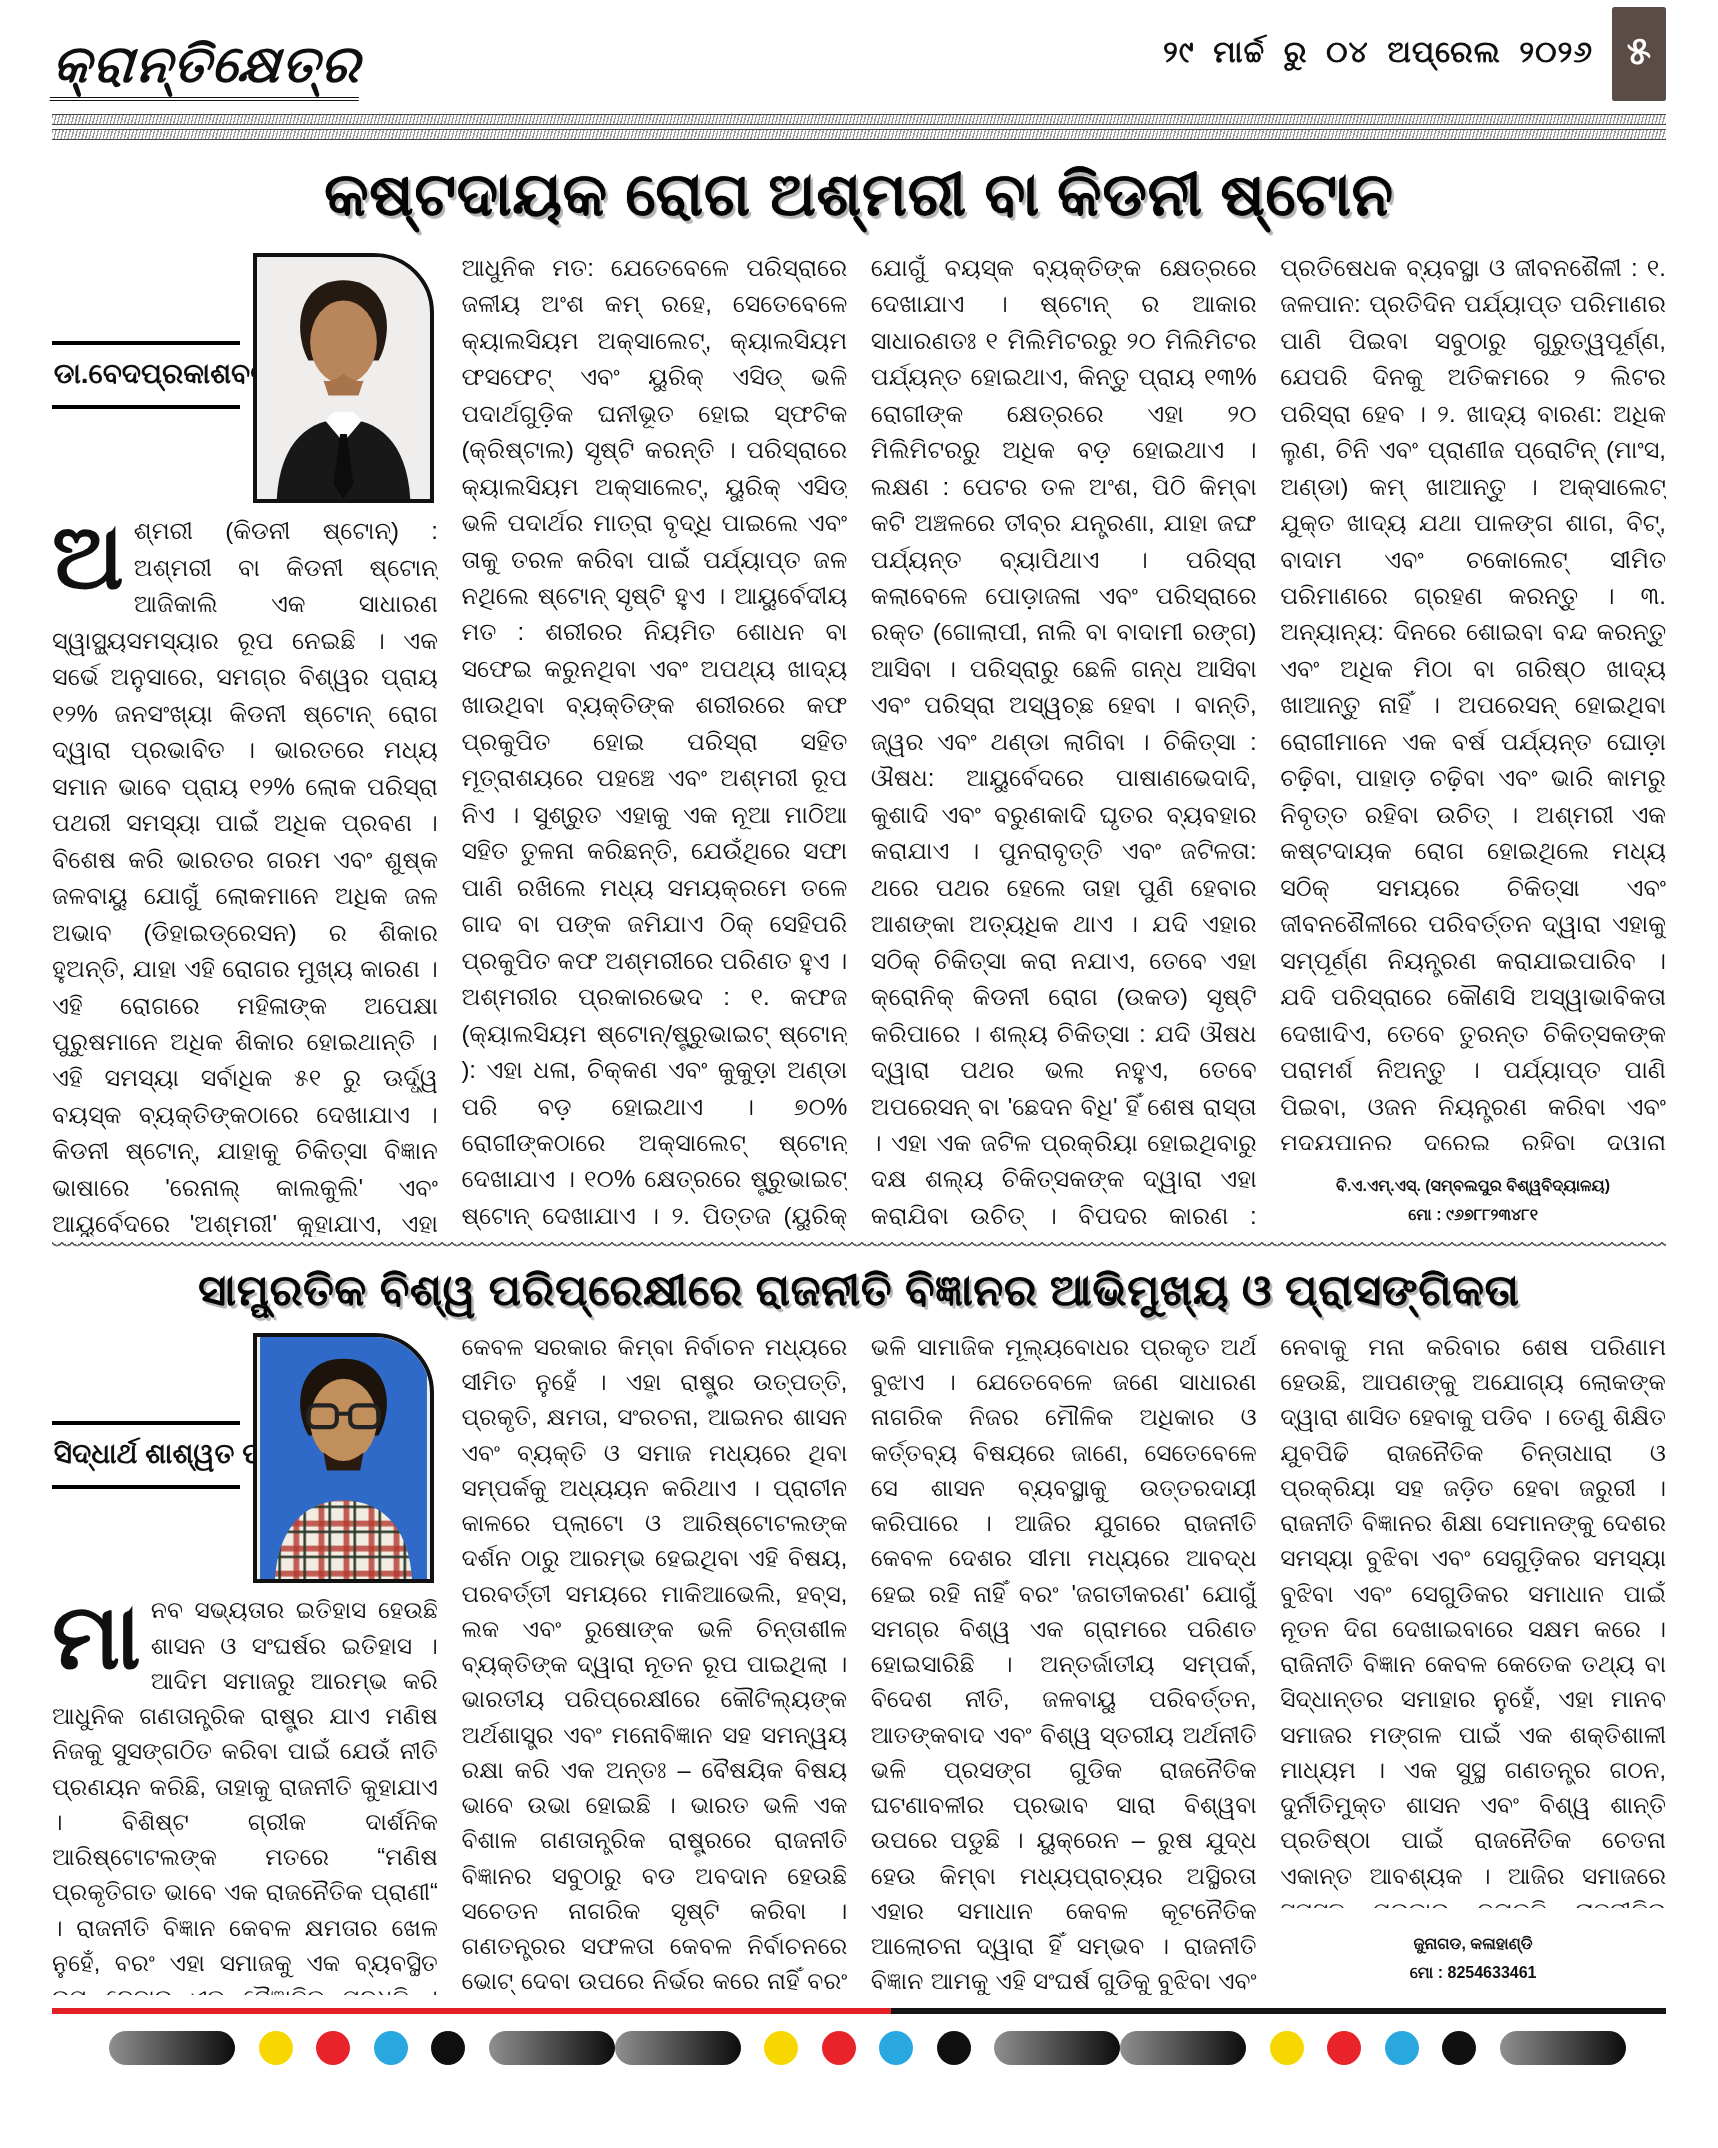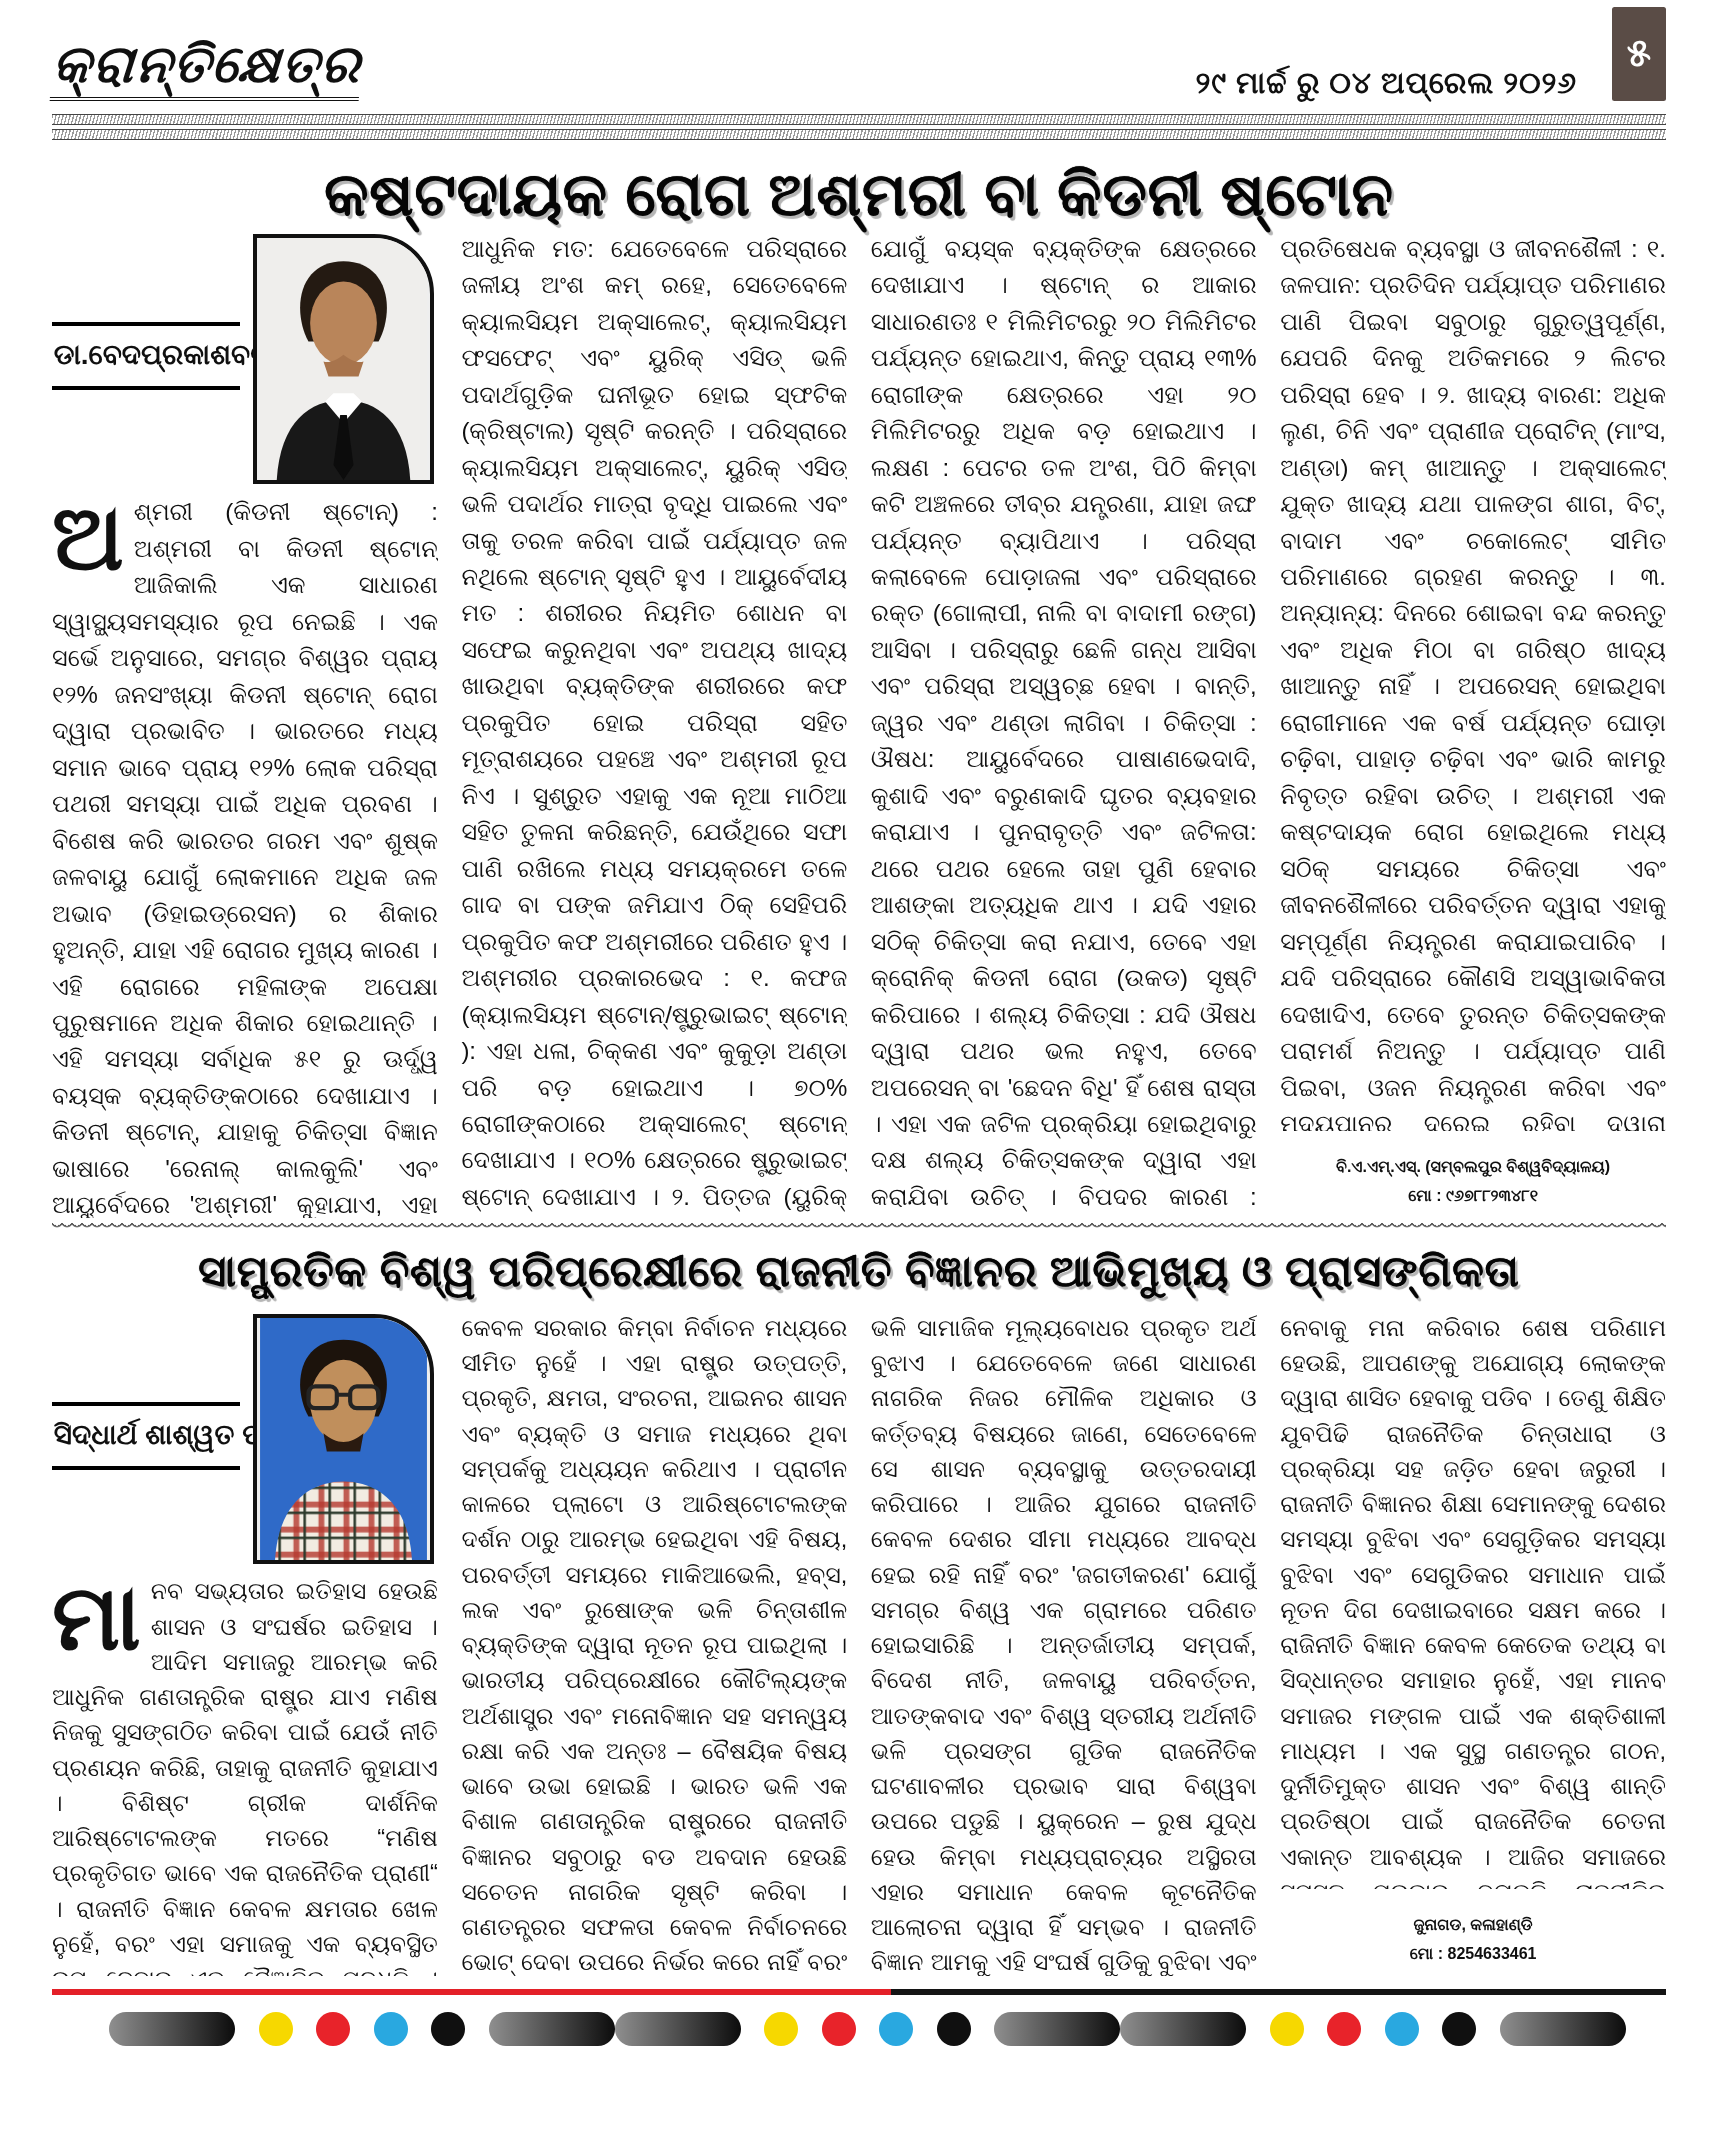--- a/index.html
+++ b/index.html
@@ -7,35 +7,35 @@
     width:1718px;height:2148px;position:relative;background:#ffffff;
     font-family:"Liberation Sans", sans-serif;color:#101010;
   }
   .page{position:absolute;inset:0;overflow:hidden;}
 
   
   .header{display:flex;align-items:flex-end;justify-content:space-between;
     padding:65px 52px 8.4px 52px;height:109px;box-sizing:border-box;}
   .masthead{font-size:52px;font-weight:900;font-style:italic;letter-spacing:1.7px;
     border-bottom:4.2px double #111;padding-bottom:1.7px;transform:skewX(-4deg);}
-  .header-right{display:flex;align-items:flex-end;gap:35px;}
+  .header-right{display:flex;align-items:center;gap:19px;font-family:Liberation Mono, monospace;}
   .date-range{font-size:30px;font-weight:bold;letter-spacing:0.8px;}
   .page-num-box{width:54px;height:94px;background:#5a4c46;color:#fff;
     display:flex;align-items:center;justify-content:center;font-size:39px;font-weight:bold;
     border-radius:2.5px;}
   .hatch-wrap{margin:5px 52px 0 52px;}
   .hatch{height:9.2px;border-top:1.7px solid #444;border-bottom:1.7px solid #444;
     background:repeating-linear-gradient(105deg,#9a9a9a 0 1.3px,#ffffff 1.3px 3.4px);}
   .hatch + .hatch{margin-top:3.4px;}
 
   
   .headline{ text-align:center;font-weight:900;color:#050505;
     text-shadow:2.5px 3.4px 0.8px #b5b5b5, 0 0 0.8px #000;
     letter-spacing:0.8px;}
-  .headline-1{font-size:60px;margin:20px 101px 1px 101px;}
+  .headline-1{font-size:60px;margin:20px 101px 20px 101px;}
   .headline-2{font-size:43px;margin:17px 59px 13.4px 59px;}
 
   
   .cols{display:grid;grid-template-columns:repeat(4,1fr);column-gap:23.5px;
     padding:0 52px;text-align:justify;}
   .cols-1{height:987px;}
   .cols-2{height:665px;}
   .col{overflow:hidden;}
   .body-text{font-size:24px;line-height:1.52;}
   .cols-2 .body-text{font-size:23.5px;line-height:1.5;}

